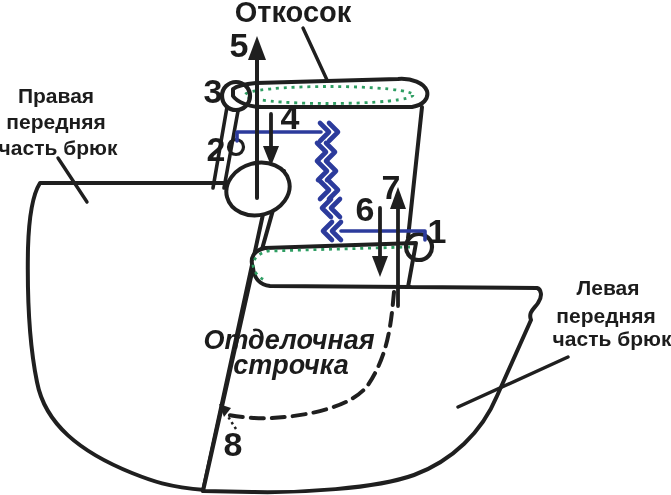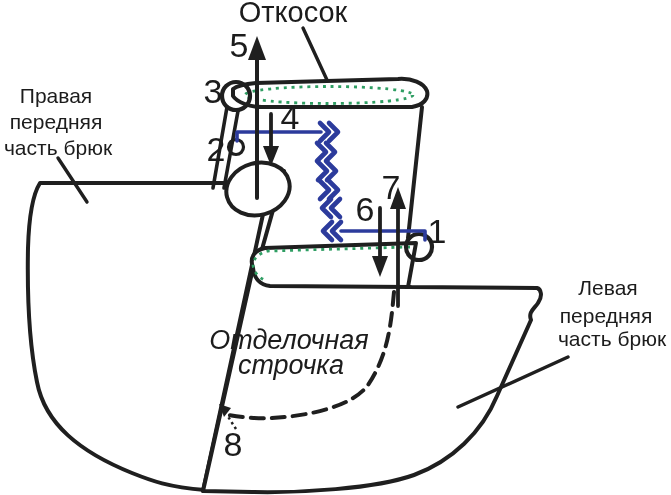--- a/index.html
+++ b/index.html
@@ -1,16 +1,16 @@
 <!DOCTYPE html>
 <html style="--outline: #1f1f1f; --stitch_green: #2f9e63; --operation_blue: #2c3b9c; --background: #ffffff;"><head>
 <meta charset="utf-8">
 <style>
   html,body{margin:0;padding:0;background:#fff;}
-  .stage{position:relative;width:671px;height:495px;background:var(--background,#fff);overflow:hidden;}
+  .stage{position:relative;width:671px;height:495px;background:var(--background,#fff);overflow:hidden;font-weight:bold;}
   svg{display:block;}
   .outline{stroke:var(--outline,#1f1f1f);fill:none;stroke-width:3.6;stroke-linecap:round;stroke-linejoin:round;}
   .thick{stroke-width:4;}
   .fillw{fill:#ffffff;}
   .blk{fill:var(--outline,#1f1f1f);stroke:none;}
   .blue{stroke:var(--operation_blue,#2c3b9c);fill:none;stroke-width:3.6;stroke-linecap:round;stroke-linejoin:round;}
   .chev{stroke-width:4.6;}
   .greendot{stroke:var(--stitch_green,#2f9e63);fill:none;stroke-width:2.8;stroke-dasharray:3 4.8;stroke-linecap:butt;}
   .dashed{stroke-dasharray:13 8;stroke-width:4;}
   .dotted{stroke:var(--outline,#1f1f1f);fill:none;stroke-width:2.5;stroke-dasharray:2.5 3.2;}

